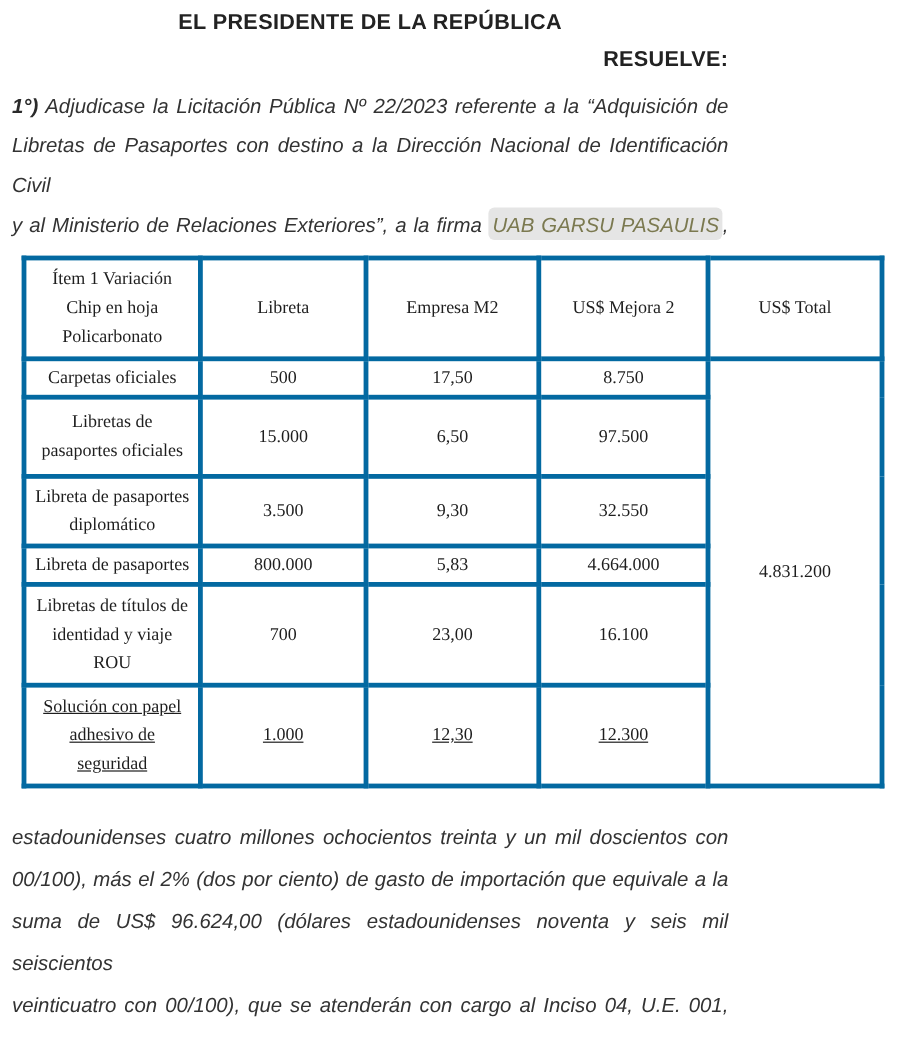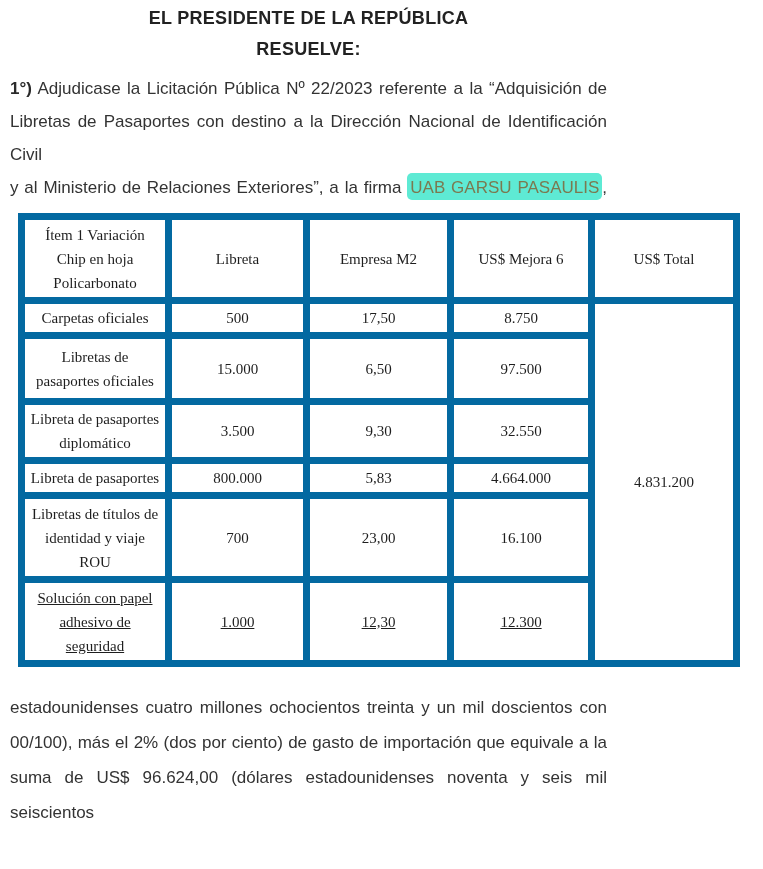--- a/index.html
+++ b/index.html
@@ -15,49 +15,49 @@
     color: #2e2e2e;
   }
   .title {
     text-align: center;
     font-weight: bold;
     font-size: 18px;
     line-height: 20px;
     color: #222222;
     letter-spacing: 0.3px;
   }
-  .title + .title { margin-top: 11px; }
+  .title + .title { margin-top: 11px; text-align: right; }
 
-  .para { font-size: 17px; color: #333333; }
+  .para { font-size: 17px; color: #333333; font-style: italic; }
   .p1 { margin-top: 13px; }
   .p1 .ln { line-height: 33px; }
   .p2 { margin-top: 23px; }
   .p2 .ln { line-height: 35px; }
   .ln { white-space: normal; }
   .just { text-align: justify; text-align-last: justify; }
   .ln b { font-weight: 700; color: #2a2a2a; }
 
   .hl {
-    background: #5eead4;
+    background: #e5e5e5;
     color: #7b7950;
     padding: 5px 3px 3px 3px;
     border-radius: 5px;
   }
 
   .doc-table {
     border-collapse: collapse;
     table-layout: fixed;
     width: 715px;
     margin: 9px 0 0 8px;
     font-family: "Liberation Serif", "DejaVu Serif", serif;
     font-size: 15px;
     color: #1e1e1e;
   }
   .doc-table th, .doc-table td {
-    border: 7px solid #0369a1;
+    border: 4px solid #0369a1;
     font-weight: normal;
     text-align: center;
     vertical-align: middle;
     padding: 2px 4px;
     line-height: 24px;
     overflow: hidden;
   }
   .cell-line { white-space: nowrap; }
   .tr-head { height: 84px; }
   .tr-1 { height: 28px; margin-top: 20px; }
@@ -91,21 +91,21 @@
     </colgroup>
     <thead>
       <tr class="tr-head">
         <th>
           <div class="cell-line">Ítem 1 Variación</div>
           <div class="cell-line">Chip en hoja</div>
           <div class="cell-line">Policarbonato</div>
         </th>
         <th>Libreta</th>
         <th>Empresa M2</th>
-        <th>US$ Mejora 6</th>
+        <th>US$ Mejora 2</th>
         <th>US$ Total</th>
       </tr>
     </thead>
     <tbody>
       <tr class="tr-1">
         <td>
             <div class="cell-line">Carpetas oficiales</div>
           </td>
         <td>500</td>
         <td>17,50</td>
@@ -158,15 +158,16 @@
         <td>12,30</td>
         <td>12.300</td>
       </tr>
     </tbody>
   </table>
 
   <div class="para p2">
     <div class="ln just">estadounidenses cuatro millones ochocientos treinta y un mil doscientos con</div>
     <div class="ln just">00/100), más el 2% (dos por ciento) de gasto de importación que equivale a la</div>
     <div class="ln just">suma de US$ 96.624,00 (dólares estadounidenses noventa y seis mil seiscientos</div>
+    <div class="ln just">veinticuatro con 00/100), que se atenderán con cargo al Inciso 04, U.E. 001,</div>
   </div>
 
 </div>
 
 </body></html>

